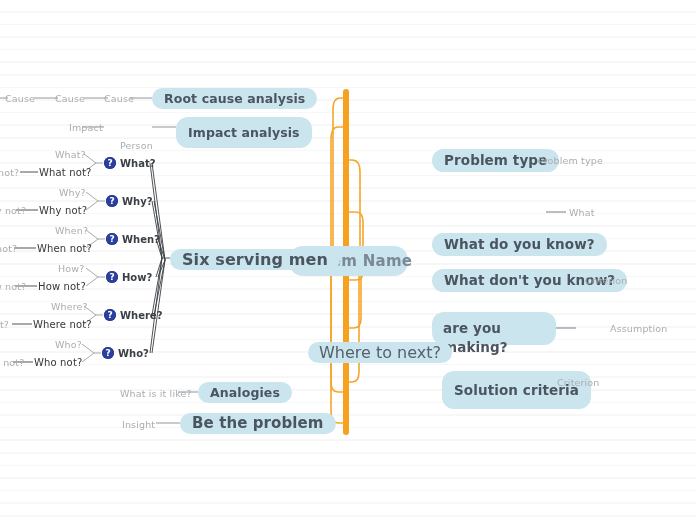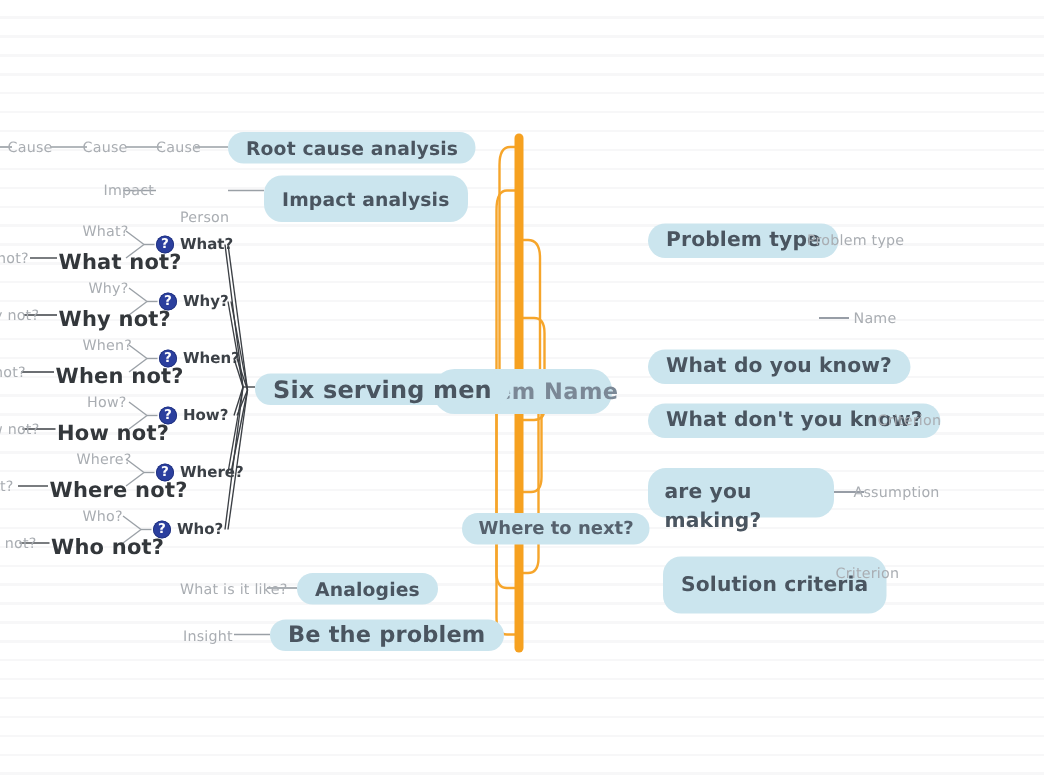--- a/index.html
+++ b/index.html
@@ -25,32 +25,32 @@
     text-align:center;
     box-sizing:border-box;
     white-space:nowrap;
     line-height:1.25;
   }
   .node.l1{ font-size:13.5px; font-weight:700; letter-spacing:.1px; padding:5px 12px; }
   .node.root{
     font-size:15px;font-weight:700;color:#7b8896;letter-spacing:.3px;
     padding:9px 18px;border-radius:14px;
   }
-  .node.small{ font-size:12px;font-weight:700;padding:5px 11px;border-radius:11px;color:#55616d;}
+  .node.small{ font-size:16px;font-weight:400;padding:5px 11px;border-radius:11px;color:#55616d;}
   .node.multi{ white-space:normal; line-height:1.35; text-align:left; justify-content:flex-start;}
 
   
   .leaf{
     position:absolute;
     font-size:9.5px;
     color:#a9adb2;
     white-space:nowrap;
     letter-spacing:.15px;
   }
-  .leaf.dark{ color:#33373b; font-weight:700; font-size:14px;}
+  .leaf.dark{ color:#33373b; font-weight:400; font-size:10px;}
 
   
   .qgroup{position:absolute;display:flex;align-items:center;gap:4px;}
   .qicon{
     width:12px;height:12px;border-radius:50%;
     background:#2b3f9e;
     color:#fff;font-size:9px;font-weight:700;
     display:flex;align-items:center;justify-content:center;
     line-height:1;flex:0 0 auto;
     box-shadow:0 0 0 .5px #1d2e7a inset;
@@ -147,32 +147,32 @@
       <line x1="33" y1="362" x2="13" y2="362"></line>
     </g>
   </svg>
 
   <div class="node root" style="left:289px;top:246px;width:119px;height:30px;">Problem Name</div>
 
   <div class="node l1" style="left:432px;top:149px;height:23px;">Problem type</div>
   <div class="leaf" style="left:538px;top:155px;">Problem type</div>
 
   <div class="node l1" style="left:432px;top:185px;height:23px;margin-top:48px;">What do you know?</div>
-  <div class="leaf" style="left:569px;top:207px;">Name</div>
+  <div class="leaf" style="left:569px;top:207px;">What</div>
 
   <div class="node l1" style="left:432px;top:269px;height:23px;">What don't you know?</div>
   <div class="leaf" style="left:585px;top:275px;">Criterion</div>
 
   <div class="node l1 multi" style="left:432px;top:312px;width:124px;height:33px;padding:4px 11px;">
     <span style="display:block;width:100%;">
       <br>
       <span>are you making?</span>
     </span>
   </div>
-  <div class="leaf" style="left:569px;top:323px;">Assumption</div>
+  <div class="leaf" style="left:610px;top:323px;">Assumption</div>
 
   <div class="node l1" style="left:442px;top:371px;height:38px;">Solution criteria</div>
   <div class="leaf" style="left:557px;top:377px;">Criterion</div>
 
   <div class="node small" style="left:308px;top:342px;height:21px;">Where to next?</div>
 
   <div class="node l1" style="left:152px;top:88px;height:21px;font-size:12.5px;">Root cause analysis</div>
   <div class="leaf" style="left:104px;top:93px;">Cause</div>
   <div class="leaf" style="left:55px;top:93px;">Cause</div>
   <div class="leaf" style="left:5px;top:93px;">Cause</div>

